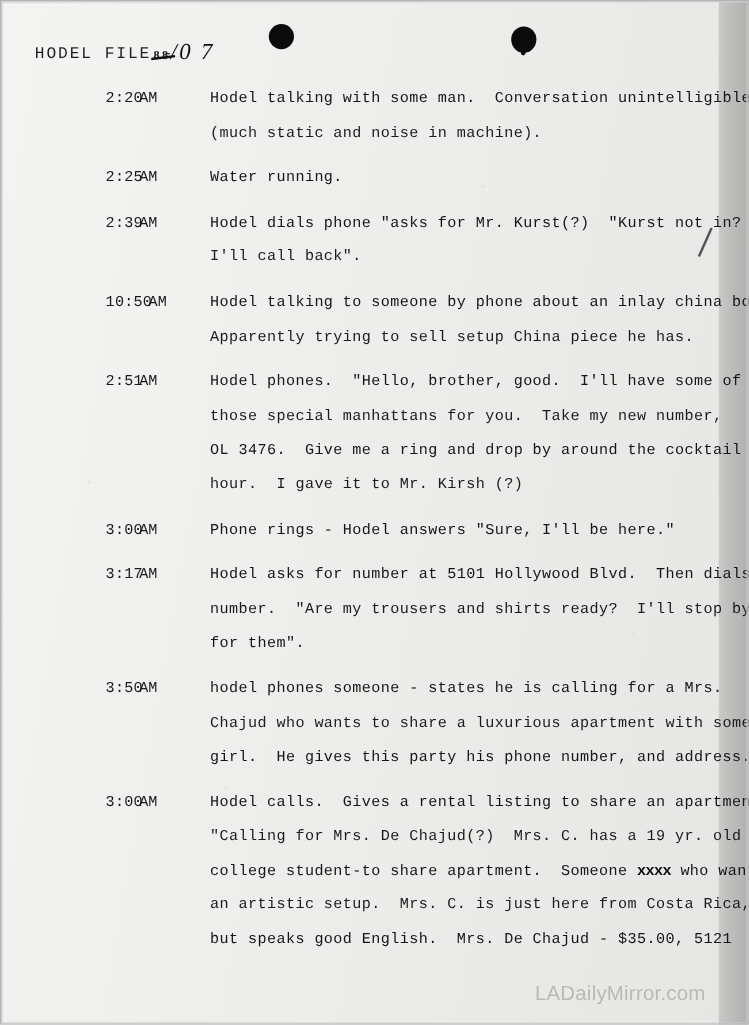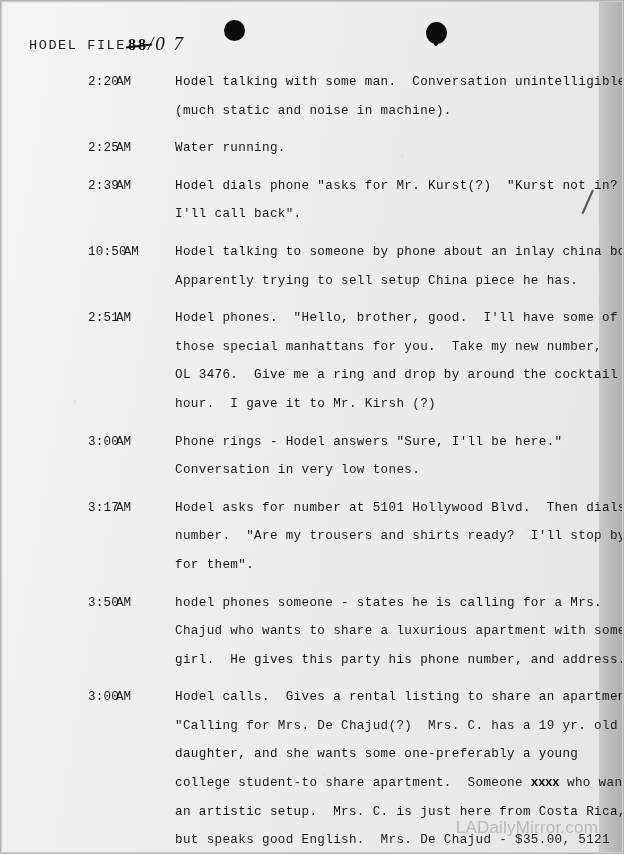--- a/index.html
+++ b/index.html
@@ -97,21 +97,21 @@
     font-size: 19px;
     font-style: italic;
     color: #111;
     letter-spacing: 2px;
     z-index: 11;
   }
   .hand-struck {
     position: relative;
     font-weight: 700;
     font-style: normal;
-    font-size: 16px;
+    font-size: 10px;
   }
   .hand-struck::after {
     content: "";
     position: absolute;
     left: -2px;
     right: -4px;
     top: 54%;
     height: 2px;
     background: #111;
     transform: rotate(-7deg);
@@ -180,21 +180,21 @@
     height: 26px;
     background: #3a3a3a;
     transform: rotate(24deg);
     transform-origin: top center;
     z-index: 14;
     opacity: .85;
   }
 
   .watermark {
     position: absolute;
-    right: 26px;
+    right: 36px;
     bottom: 16px;
     font-family: "Liberation Sans", "DejaVu Sans", sans-serif;
     font-size: 17px;
     color: #b9b9b7;
     letter-spacing: .2px;
     z-index: 20;
   }
 </style>
 </head>
 <body>
@@ -263,21 +263,20 @@
             <div class="line">OL 3476.  Give me a ring and drop by around the cocktail</div>
             <div class="line">hour.  I gave it to Mr. Kirsh (?)</div>
           </div>
         </div>
       </div>
       <div class="entry">
         <div class="entry-row">
           <div class="time"><span>3:00</span><span class="ampm">AM</span></div>
           <div class="lines">
             <div class="line">Phone rings - Hodel answers "Sure, I'll be here."</div>
-            <div class="line">Conversation in very low tones.</div>
           </div>
         </div>
       </div>
       <div class="entry">
         <div class="entry-row">
           <div class="time"><span>3:17</span><span class="ampm">AM</span></div>
           <div class="lines">
             <div class="line">Hodel asks for number at 5101 Hollywood Blvd.  Then dials</div>
             <div class="line">number.  "Are my trousers and shirts ready?  I'll stop by</div>
             <div class="line">for them".</div>
@@ -293,21 +292,20 @@
             <div class="line">girl.  He gives this party his phone number, and address.</div>
           </div>
         </div>
       </div>
       <div class="entry">
         <div class="entry-row">
           <div class="time"><span>3:00</span><span class="ampm">AM</span></div>
           <div class="lines">
             <div class="line">Hodel calls.  Gives a rental listing to share an apartment.</div>
             <div class="line">"Calling for Mrs. De Chajud(?)  Mrs. C. has a 19 yr. old</div>
-            <div class="line">daughter, and she wants some one-preferably a young</div>
             <div class="line"><span>college student-to share apartment.  Someone </span><span class="xout">xxxx</span><span> who wants</span></div>
             <div class="line">an artistic setup.  Mrs. C. is just here from Costa Rica,</div>
             <div class="line">but speaks good English.  Mrs. De Chajud - $35.00, 5121</div>
           </div>
         </div>
       </div>
     </div>
 
   <div class="watermark">LADailyMirror.com</div>
 

